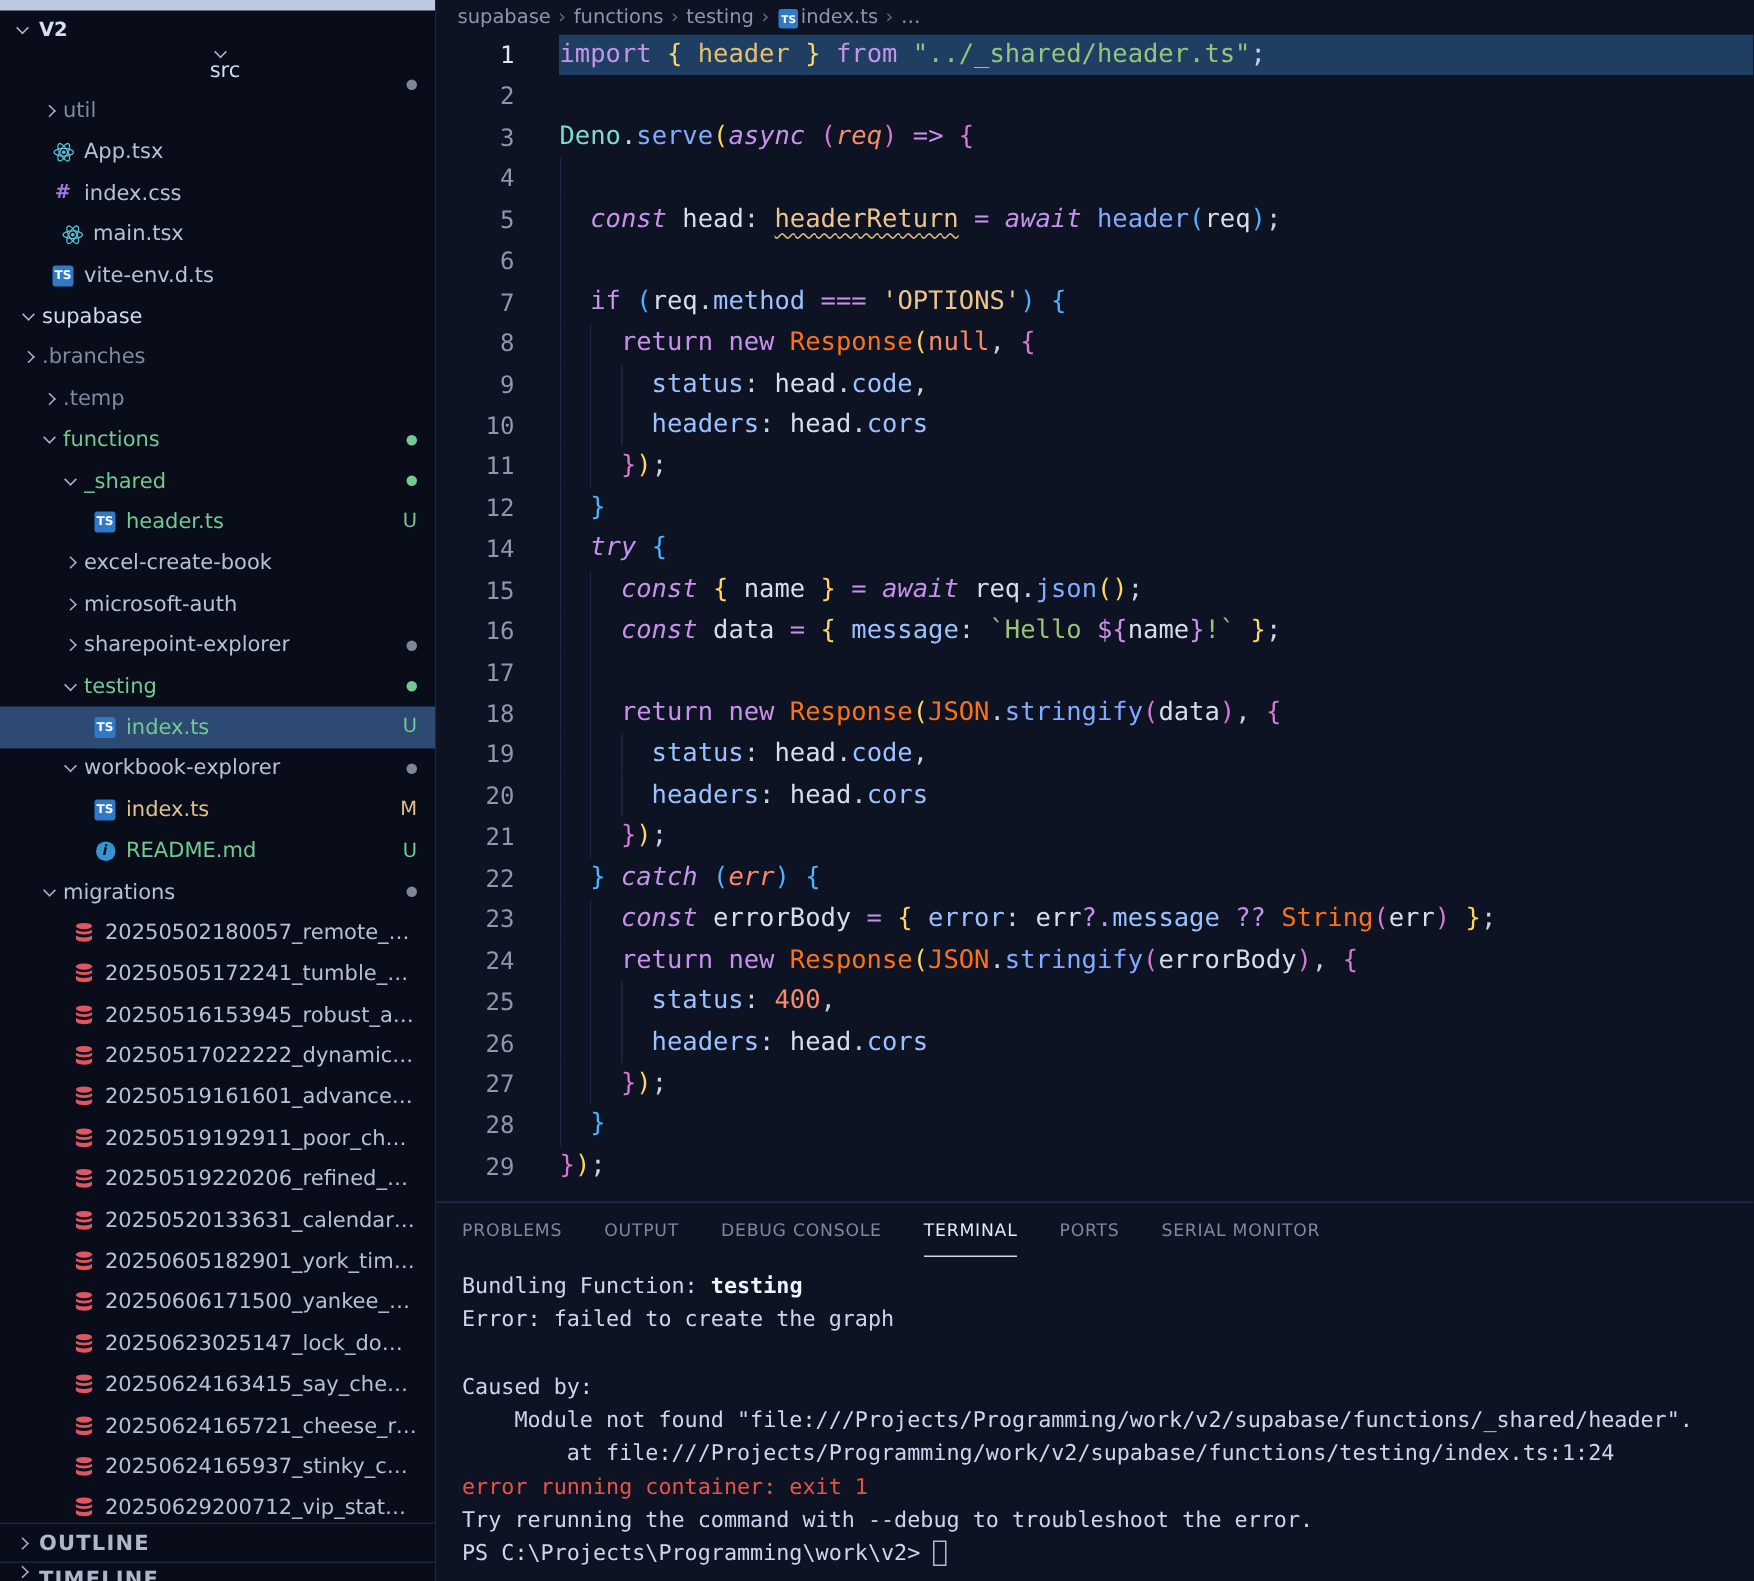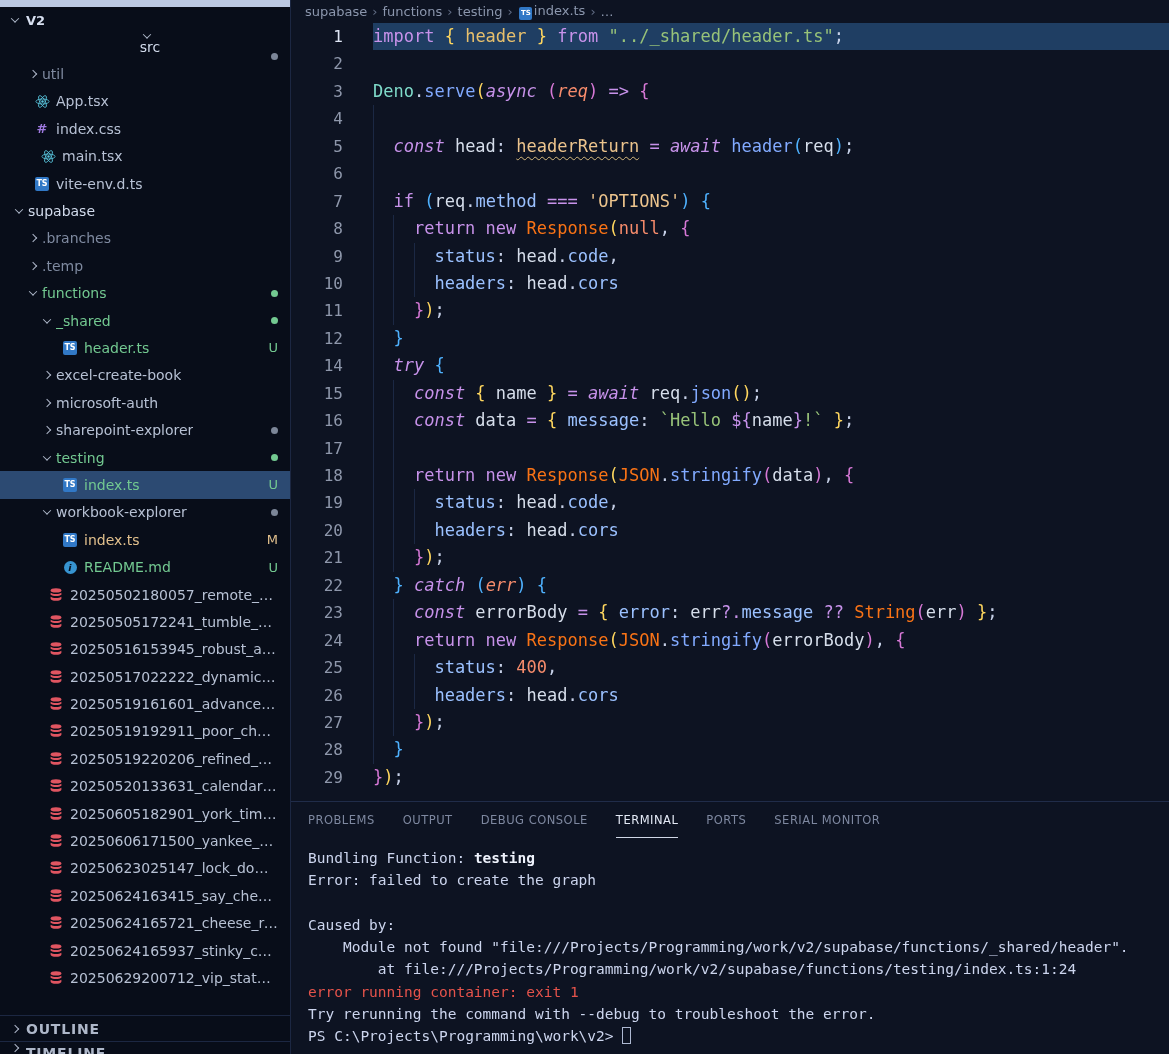--- a/index.html
+++ b/index.html
@@ -128,105 +128,112 @@
         <div class="row" style="padding-left: 34px;">
           <span class="fic">
             <span class="ic-ts fic">TS</span>
           </span>
           <span class="lab">vite-env.d.ts</span>
         </div>
         <div class="row" style="padding-left: 16px;">
           <span class="chev down"></span>
           <span class="lab c-bright">supabase</span>
         </div>
+        <div class="row" style="padding-left: 16px;">
+          <span class="chev right"></span>
+          <span class="lab c-dim">.branches</span>
+        </div>
         <div class="row" style="padding-left: 30px;">
           <span class="chev right"></span>
-          <span class="lab c-dim">.branches</span>
+          <span class="lab c-dim">.temp</span>
         </div>
         <div class="row" style="padding-left: 30px;">
-          <span class="chev right"></span>
-          <span class="lab c-dim">.temp</span>
+          <span class="chev down"></span>
+          <span class="lab c-green">functions</span>
+          <span class="badges">
+            <span class="dot dot-green"></span>
+          </span>
+        </div>
+        <div class="row" style="padding-left: 44px;">
+          <span class="chev down"></span>
+          <span class="lab c-green">_shared</span>
+          <span class="badges">
+            <span class="dot dot-green"></span>
+          </span>
+        </div>
+        <div class="row" style="padding-left: 62px;">
+          <span class="fic">
+            <span class="ic-ts fic">TS</span>
+          </span>
+          <span class="lab c-green">header.ts</span>
+          <span class="badges">
+            <span class="gb gb-U">U</span>
+          </span>
+        </div>
+        <div class="row" style="padding-left: 44px;">
+          <span class="chev right"></span>
+          <span class="lab">excel-create-book</span>
+        </div>
+        <div class="row" style="padding-left: 44px;">
+          <span class="chev right"></span>
+          <span class="lab">microsoft-auth</span>
+        </div>
+        <div class="row" style="padding-left: 44px;">
+          <span class="chev right"></span>
+          <span class="lab">sharepoint-explorer</span>
+          <span class="badges">
+            <span class="dot dot-gray"></span>
+          </span>
+        </div>
+        <div class="row" style="padding-left: 44px;">
+          <span class="chev down"></span>
+          <span class="lab c-green">testing</span>
+          <span class="badges">
+            <span class="dot dot-green"></span>
+          </span>
+        </div>
+        <div class="row selected" style="padding-left: 62px;">
+          <span class="fic">
+            <span class="ic-ts fic">TS</span>
+          </span>
+          <span class="lab c-green">index.ts</span>
+          <span class="badges">
+            <span class="gb gb-U">U</span>
+          </span>
+        </div>
+        <div class="row" style="padding-left: 44px;">
+          <span class="chev down"></span>
+          <span class="lab">workbook-explorer</span>
+          <span class="badges">
+            <span class="dot dot-gray"></span>
+          </span>
+        </div>
+        <div class="row" style="padding-left: 62px;">
+          <span class="fic">
+            <span class="ic-ts fic">TS</span>
+          </span>
+          <span class="lab c-orange">index.ts</span>
+          <span class="badges">
+            <span class="gb gb-M">M</span>
+          </span>
+        </div>
+        <div class="row" style="padding-left: 62px;">
+          <span class="fic">
+            <span class="ic-info fic">i</span>
+          </span>
+          <span class="lab c-green">README.md</span>
+          <span class="badges">
+            <span class="gb gb-U">U</span>
+          </span>
         </div>
         <div class="row" style="padding-left: 30px;">
           <span class="chev down"></span>
-          <span class="lab c-green">functions</span>
-          <span class="badges">
-            <span class="dot dot-green"></span>
-          </span>
-        </div>
-        <div class="row" style="padding-left: 44px;">
-          <span class="chev down"></span>
-          <span class="lab c-green">_shared</span>
-          <span class="badges">
-            <span class="dot dot-green"></span>
-          </span>
-        </div>
-        <div class="row" style="padding-left: 62px;">
-          <span class="fic">
-            <span class="ic-ts fic">TS</span>
-          </span>
-          <span class="lab c-green">header.ts</span>
-          <span class="badges">
-            <span class="gb gb-U">U</span>
-          </span>
-        </div>
-        <div class="row" style="padding-left: 44px;">
-          <span class="chev right"></span>
-          <span class="lab">excel-create-book</span>
-        </div>
-        <div class="row" style="padding-left: 44px;">
-          <span class="chev right"></span>
-          <span class="lab">microsoft-auth</span>
-        </div>
-        <div class="row" style="padding-left: 44px;">
-          <span class="chev right"></span>
-          <span class="lab">sharepoint-explorer</span>
+          <span class="lab">migrations</span>
           <span class="badges">
             <span class="dot dot-gray"></span>
-          </span>
-        </div>
-        <div class="row" style="padding-left: 44px;">
-          <span class="chev down"></span>
-          <span class="lab c-green">testing</span>
-          <span class="badges">
-            <span class="dot dot-green"></span>
-          </span>
-        </div>
-        <div class="row selected" style="padding-left: 62px;">
-          <span class="fic">
-            <span class="ic-ts fic">TS</span>
-          </span>
-          <span class="lab c-green">index.ts</span>
-          <span class="badges">
-            <span class="gb gb-U">U</span>
-          </span>
-        </div>
-        <div class="row" style="padding-left: 44px;">
-          <span class="chev down"></span>
-          <span class="lab">workbook-explorer</span>
-          <span class="badges">
-            <span class="dot dot-gray"></span>
-          </span>
-        </div>
-        <div class="row" style="padding-left: 62px;">
-          <span class="fic">
-            <span class="ic-ts fic">TS</span>
-          </span>
-          <span class="lab c-orange">index.ts</span>
-          <span class="badges">
-            <span class="gb gb-M">M</span>
-          </span>
-        </div>
-        <div class="row" style="padding-left: 62px;">
-          <span class="fic">
-            <span class="ic-info fic">i</span>
-          </span>
-          <span class="lab c-green">README.md</span>
-          <span class="badges">
-            <span class="gb gb-U">U</span>
           </span>
         </div>
         <div class="row" style="padding-left: 48px;">
           <span class="fic">
             <svg width="14" height="14" viewBox="0 0 14 14">
               <g fill="#e05561">
                 <ellipse cx="7" cy="2.4" rx="5.4" ry="2.1"></ellipse>
                 <path d="M1.6 4.8c1.2.8 3.1 1.3 5.4 1.3s4.2-.5 5.4-1.3v1.9c-1.2.8-3.1 1.3-5.4 1.3S2.8 7.5 1.6 6.7z"></path>
                 <path d="M1.6 8.7c1.2.8 3.1 1.3 5.4 1.3s4.2-.5 5.4-1.3v2c0 1.2-2.4 2.1-5.4 2.1s-5.4-.9-5.4-2.1z"></path>
               </g>

